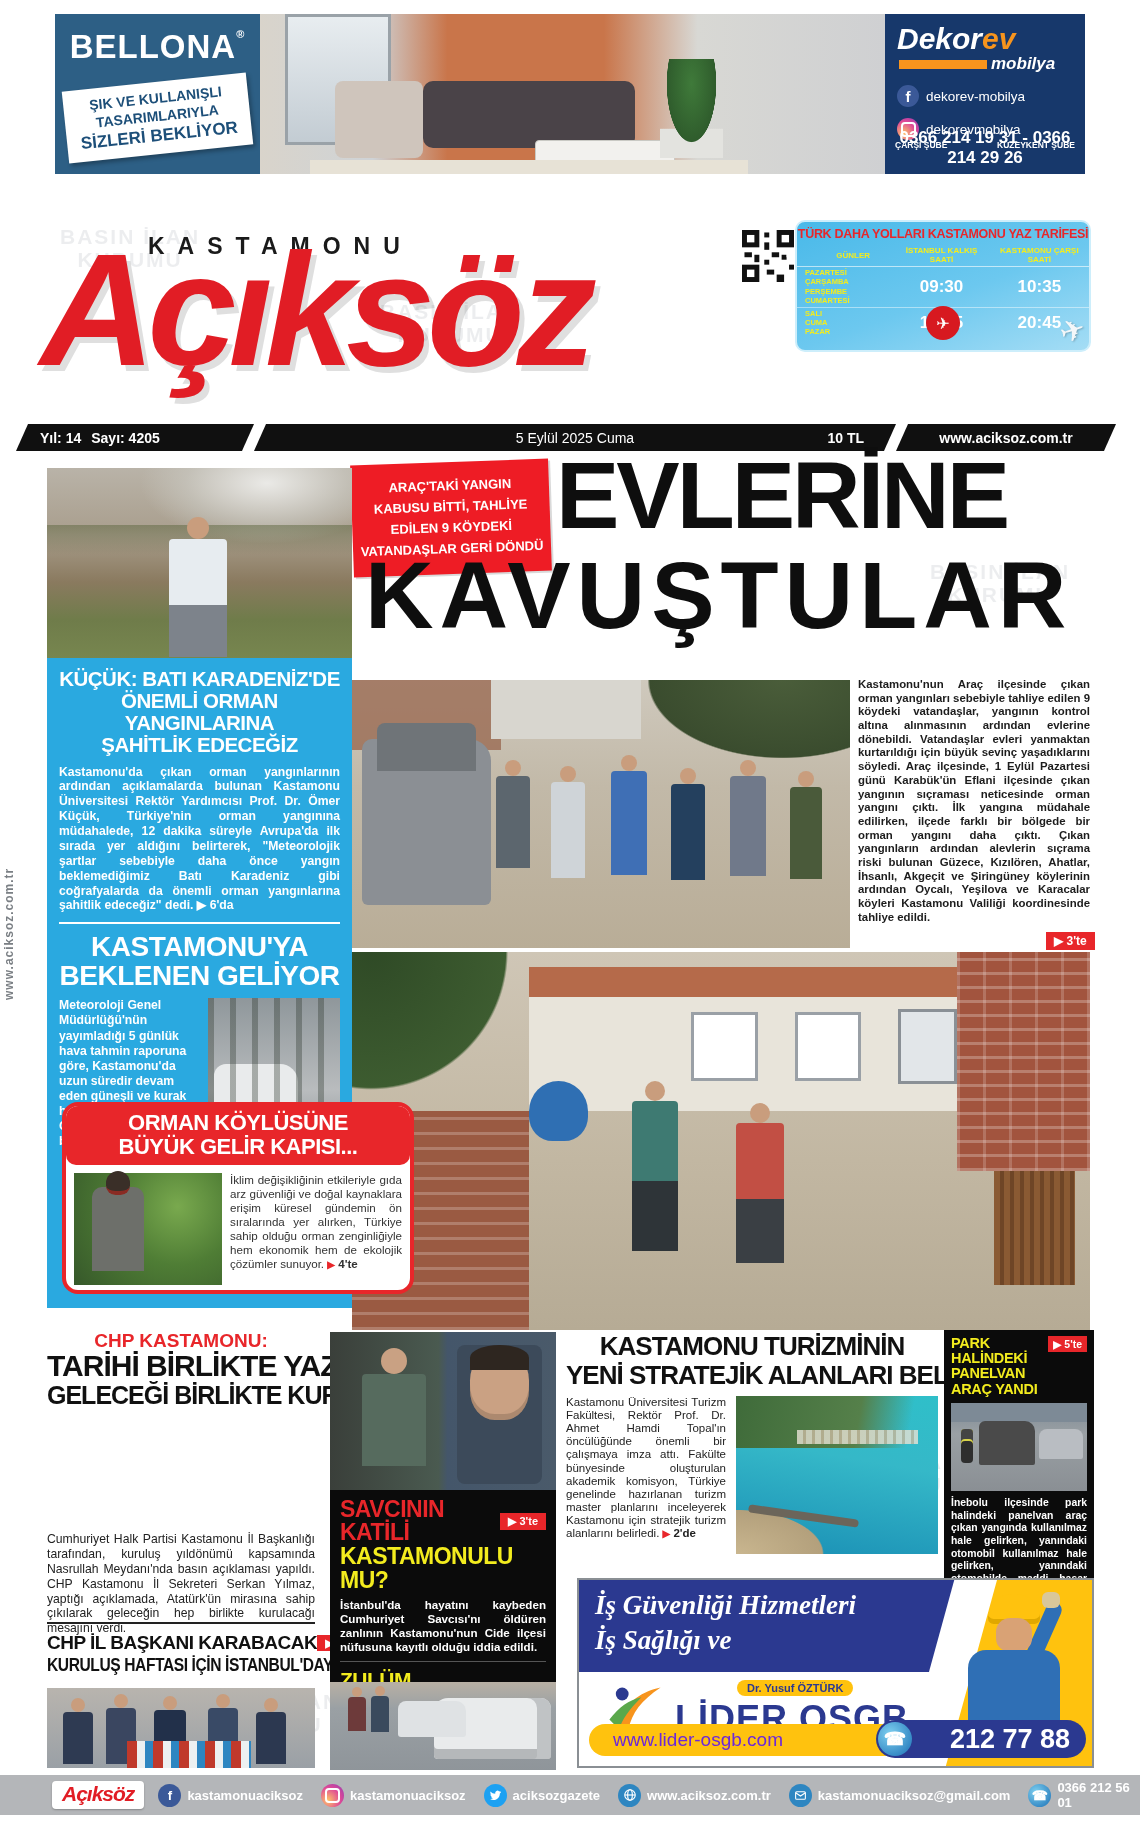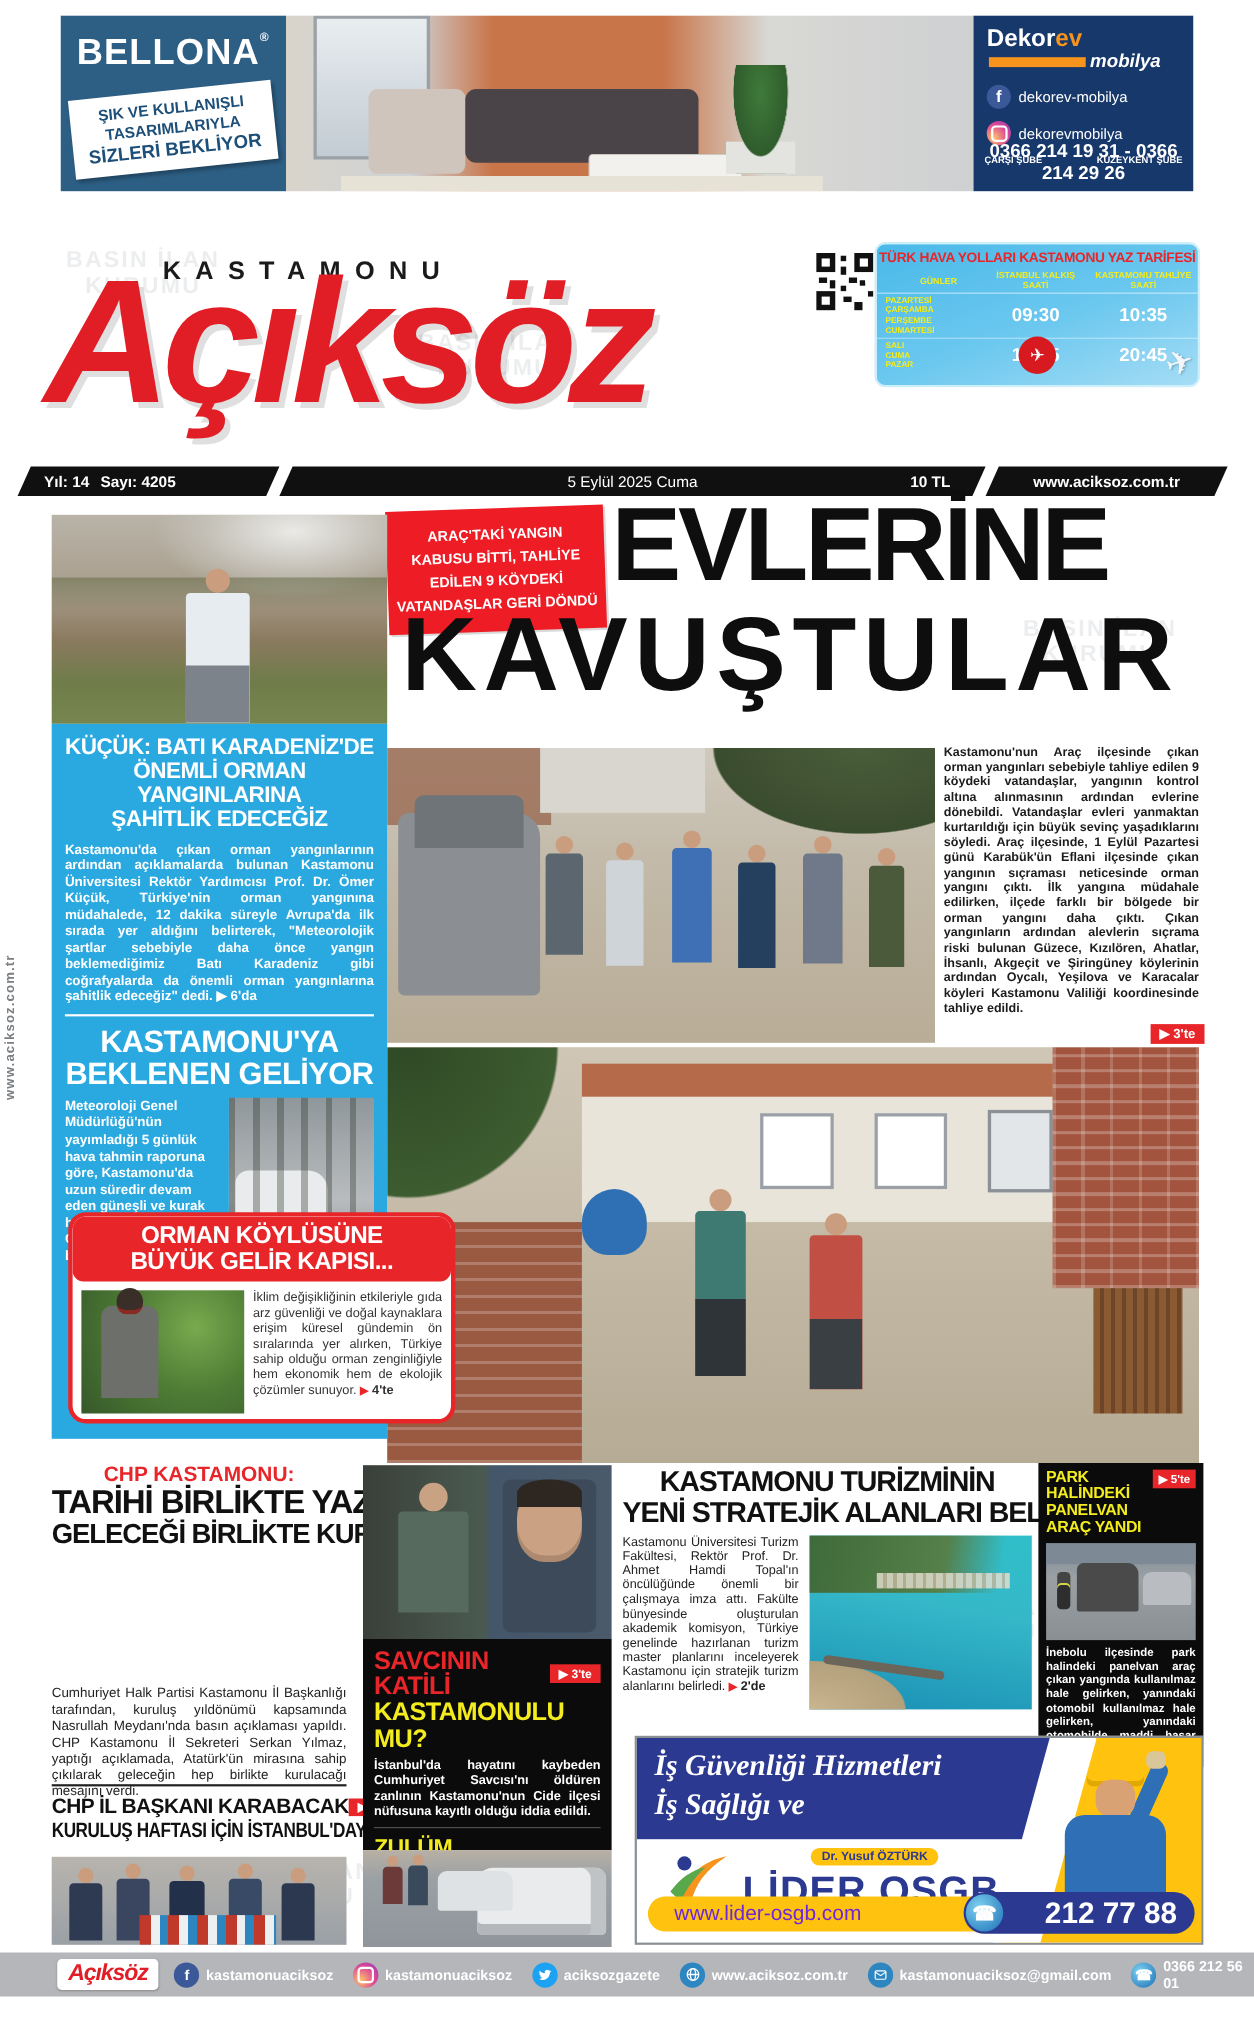--- a/index.html
+++ b/index.html
@@ -14,21 +14,21 @@
   .bellona .card{background:#fff;color:#1d4f79;transform:rotate(-6deg);margin-top:16px;padding:8px 6px;text-align:center;font-weight:700;font-size:14px;line-height:1.25;box-shadow:2px 3px 4px rgba(0,0,0,.3);}
   .bellona .card .big{font-size:17px;font-weight:800;}
   .adphoto{flex:1;position:relative;background:linear-gradient(90deg,#d9d4cb 0%,#cfd3d6 18%,#c9754a 30%,#c9754a 55%,#d8d8d4 70%,#cfd0d2 100%);overflow:hidden;}
   .adphoto .win{position:absolute;left:4%;top:0;width:16%;height:78%;background:linear-gradient(#e8edf0,#c3ccd3);border:3px solid #9aa2a8;}
   .adphoto .sofa{position:absolute;left:26%;bottom:16%;width:34%;height:42%;background:#4a4348;border-radius:10px;}
   .adphoto .chair{position:absolute;left:12%;bottom:10%;width:14%;height:48%;background:#cfc5bc;border-radius:8px;}
   .adphoto .table{position:absolute;left:44%;bottom:6%;width:22%;height:14%;background:#f2f1ee;border-radius:4px;border:1px solid #c9c9c4;}
   .adphoto .plant{position:absolute;right:26%;bottom:10%;width:10%;height:62%;background:radial-gradient(ellipse at 50% 25%,#3f7a3a 0%,#2f5c2c 55%,transparent 56%),linear-gradient(transparent 70%,#e3e3df 71%);}
   .adphoto .rug{position:absolute;left:8%;bottom:0;width:70%;height:9%;background:#e7e2d6;}
   .dekorev{width:200px;background:#17386b;color:#fff;padding:10px 12px;box-sizing:border-box;position:relative;}
-  .dekorev .row1{font-weight:800;font-size:22px;line-height:1;}
+  .dekorev .row1{font-style:italic;font-weight:800;font-size:30px;line-height:1;}
   .dekorev .row1 .ev{color:#f7941d;}
   .dekorev .bar{height:9px;background:#f7941d;width:88px;margin:4px 0 0 2px;display:inline-block;}
   .dekorev .mob{display:inline-block;font-style:italic;font-weight:700;font-size:17px;margin-left:4px;}
   .dekorev .soc{display:flex;align-items:center;margin-top:11px;font-size:13.5px;font-weight:500;}
   .cir{width:22px;height:22px;border-radius:50%;display:inline-flex;align-items:center;justify-content:center;margin-right:7px;flex:0 0 auto;}
   .cir.fb{background:#fff;color:#17386b;font-weight:800;font-size:15px;border:2px solid #3b5998;box-sizing:border-box;background:#3b5998;color:#fff;}
   .cir.ig{background:radial-gradient(circle at 30% 70%,#fdc468,#df4996 55%,#8a3ab9);}
   .cir.ig i{width:11px;height:11px;border:2px solid #fff;border-radius:4px;display:block;}
   .dekorev .branches{position:absolute;bottom:24px;left:10px;right:10px;display:flex;justify-content:space-between;font-size:8.5px;font-weight:700;}
   .dekorev .phones{position:absolute;bottom:6px;left:0;right:0;text-align:center;font-size:17px;font-weight:800;}
@@ -222,27 +222,27 @@
         <rect x="19" y="14" width="2" height="2"></rect>
       <rect x="10" y="16" width="3" height="2"></rect>
         <rect x="14" y="18" width="3" height="3"></rect>
         <rect x="18" y="9" width="3" height="2" fill="#fff"></rect>
       <rect x="1" y="9" width="3" height="2"></rect>
         <rect x="5" y="10" width="2" height="3"></rect>
     </g>
   </svg>
 
   <div class="abs thy">
-    <div class="t">TÜRK HAVA YOLLARI KASTAMONU YAZ TARİFESİ</div>
+    <div class="t">TÜRK DAHA YOLLARI KASTAMONU YAZ TARİFESİ</div>
     <table>
       <tbody>
           <tr>
         <th style="width:33%;padding-left:17px;">GÜNLER</th>
         <th style="width:33%;">İSTANBUL KALKIŞ SAATİ</th>
-        <th>KASTAMONU TAHLİYE SAATİ</th>
+        <th>KASTAMONU ÇARŞI SAATİ</th>
       </tr>
       <tr>
         <td class="days">
           <span style="display:block">PAZARTESİ</span>
           <span style="display:block">ÇARŞAMBA</span>
           <span style="display:block">PERŞEMBE</span>
           <span style="display:block">CUMARTESİ</span>
         </td>
         <td class="time">09:30</td>
         <td class="time">10:35</td>

